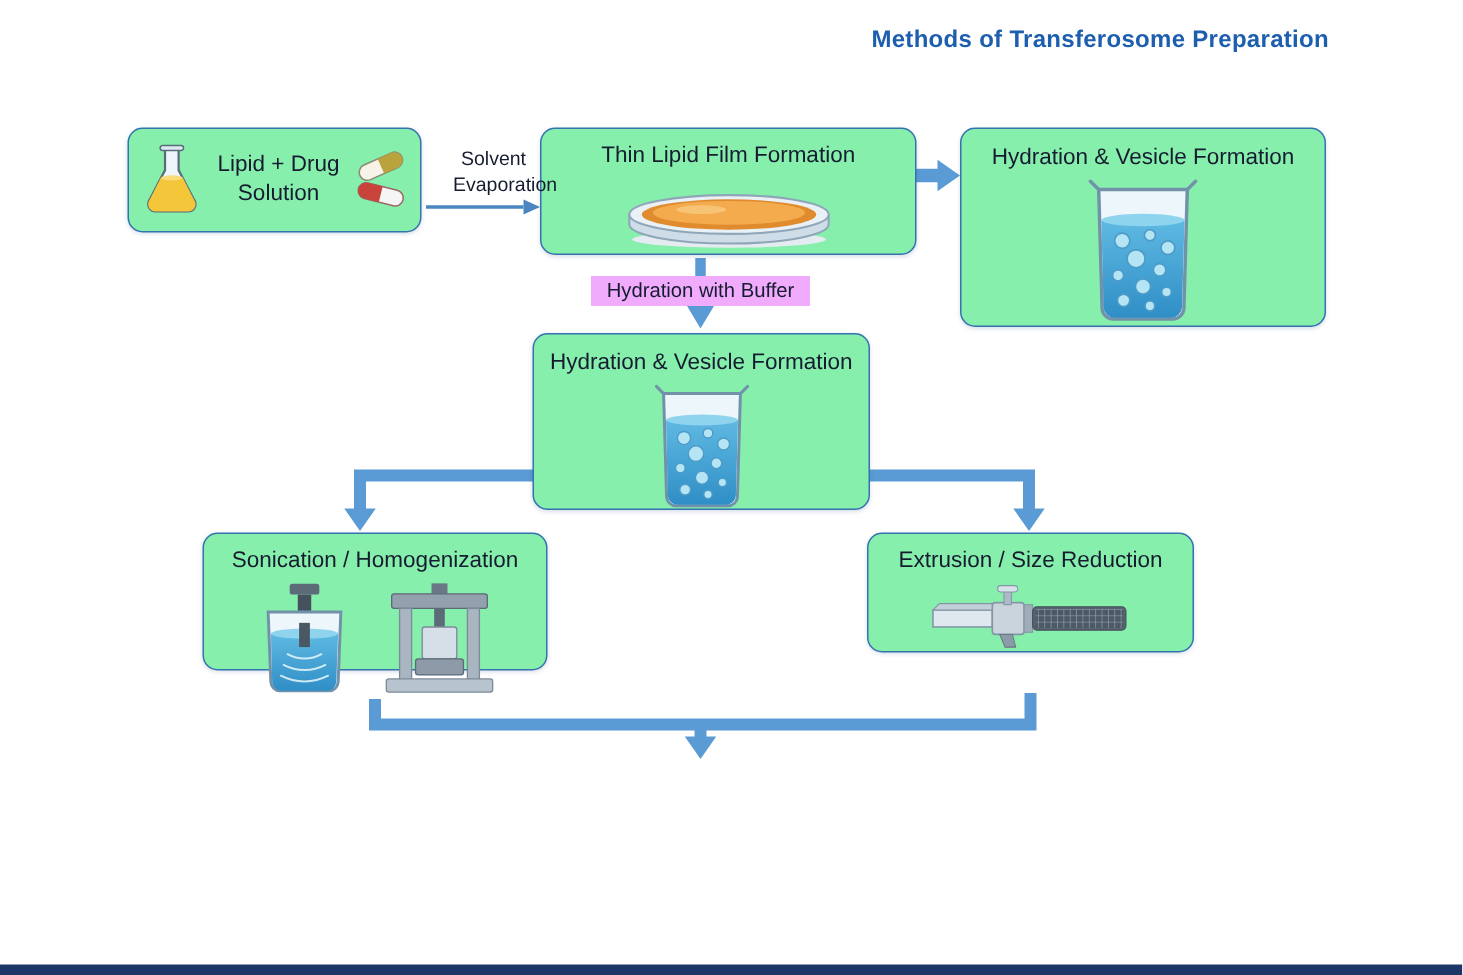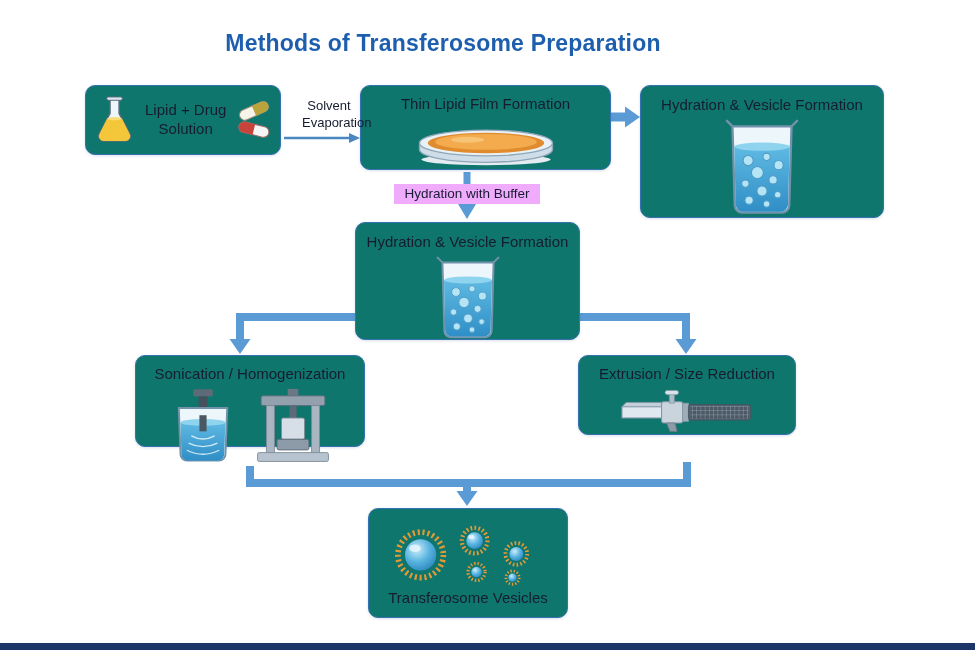--- a/index.html
+++ b/index.html
@@ -1,33 +1,33 @@
 <!DOCTYPE html>
 <html style="--title-text: #1d5fae; --box-border: #3572b0; --arrow-blue: #5b9bd5; --arrow-dark: #4a86c0; --label-text: #161c30; --petri-agar: #e08b2d; --liquid-blue: #3f9fd4; --vesicle-ring: #e59b35; --flask-liquid: #f4c63a; --footer-bar: #1c3667;"><head>
 <meta charset="utf-8">
 <style>
   * { margin:0; padding:0; box-sizing:border-box; }
   html,body { background:#ffffff; }
   body { font-family:"Liberation Sans", sans-serif; }
   .canvas { position:relative; width:975px; height:650px; background:#ffffff; overflow:hidden; }
 
   .title {
-    position:absolute; left:0; top:30px; width:886px; text-align:center;
-    font-size:23px; font-weight:bold; color:var(--title-text, #1d5fae);
+    position:absolute; left:0; top:18px; width:886px; text-align:right;
+    font-size:16px; font-weight:bold; color:var(--title-text, #1d5fae);
     letter-spacing:.2px;
   }
 
   .arrows { position:absolute; left:0; top:0; width:975px; height:650px; z-index:1; pointer-events:none; }
   .arrow-line { stroke:var(--arrow-blue, #5b9bd5); fill:none; }
   .arrow-line.thin { stroke:var(--arrow-dark, #4a86c0); stroke-width:2.4; }
   .arrow-head { fill:var(--arrow-blue, #5b9bd5); stroke:none; }
   .arrow-head.dark { fill:var(--arrow-dark, #4a86c0); }
 
   .box {
-    position:absolute; z-index:2; background:#0f766e;
+    position:absolute; z-index:2; background:#86efac;
     border:1.6px solid var(--box-border, #3572b0); border-radius:10px;
     box-shadow:0 1px 3px rgba(45,85,135,.18);
     display:flex; flex-direction:column; align-items:center;
   }
   .box-label {
     font-size:15px; line-height:1.25; color:var(--label-text, #161c30);
     text-align:center;
   }
   .icon { display:block; }
 
@@ -257,21 +257,15 @@
     </div>
   </div>
 
   <div class="box box-extr">
     <div class="box-label">Extrusion / Size Reduction</div>
     <svg class="icon" width="194" height="66" viewBox="0 0 190 64">
         <use href="#sym-extruder"></use>
       </svg>
   </div>
 
-  <div class="box box-ves">
-    <svg class="icon" width="178" height="72" viewBox="0 0 180 76">
-        <use href="#sym-vesicles"></use>
-      </svg>
-    <div class="box-label">Transferosome Vesicles</div>
-  </div>
 
   <div class="footer-bar"></div>
 </div>
 
 </body></html>

